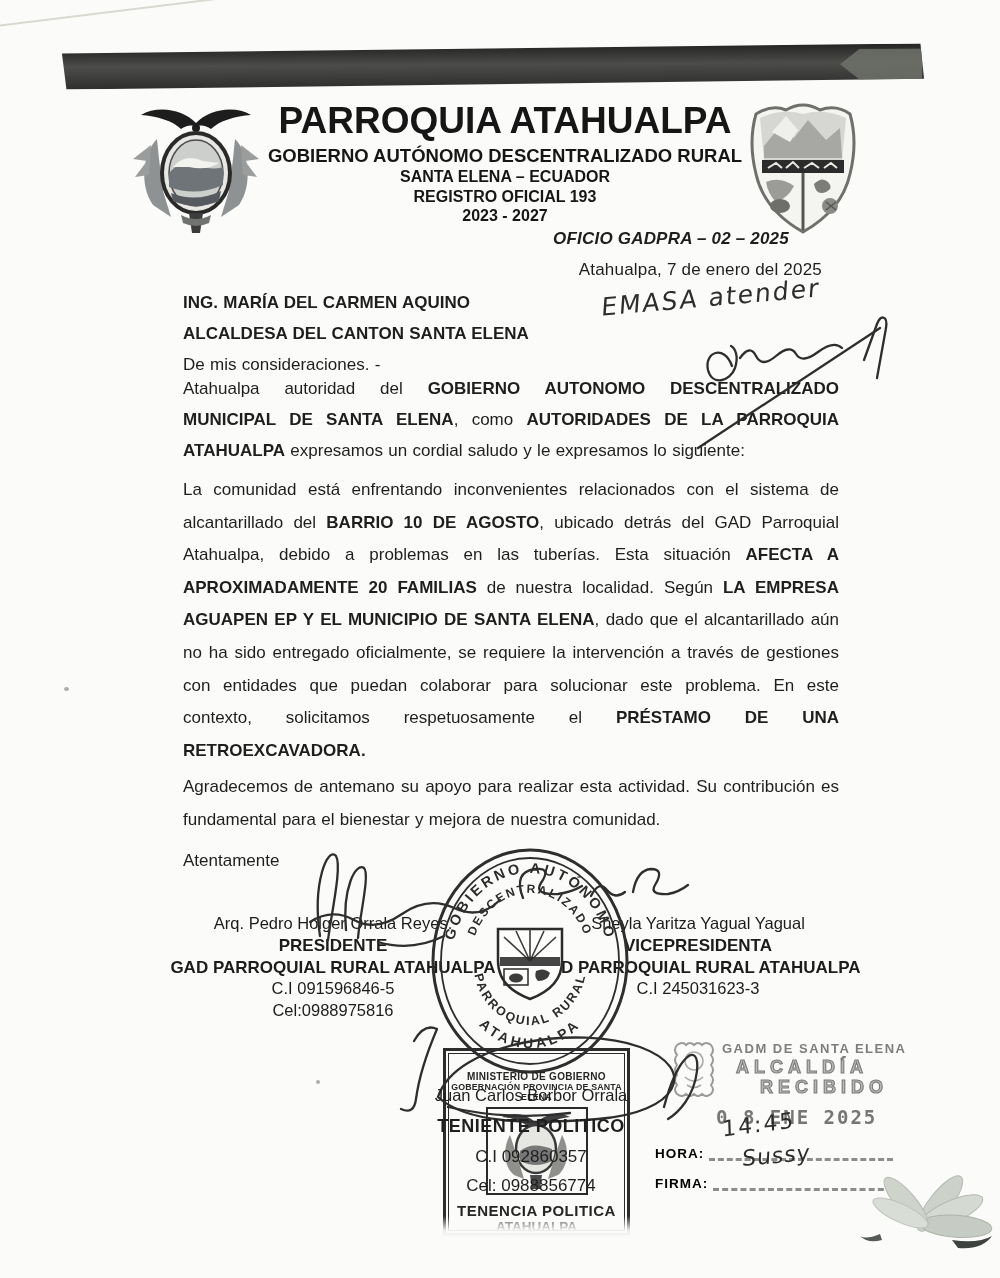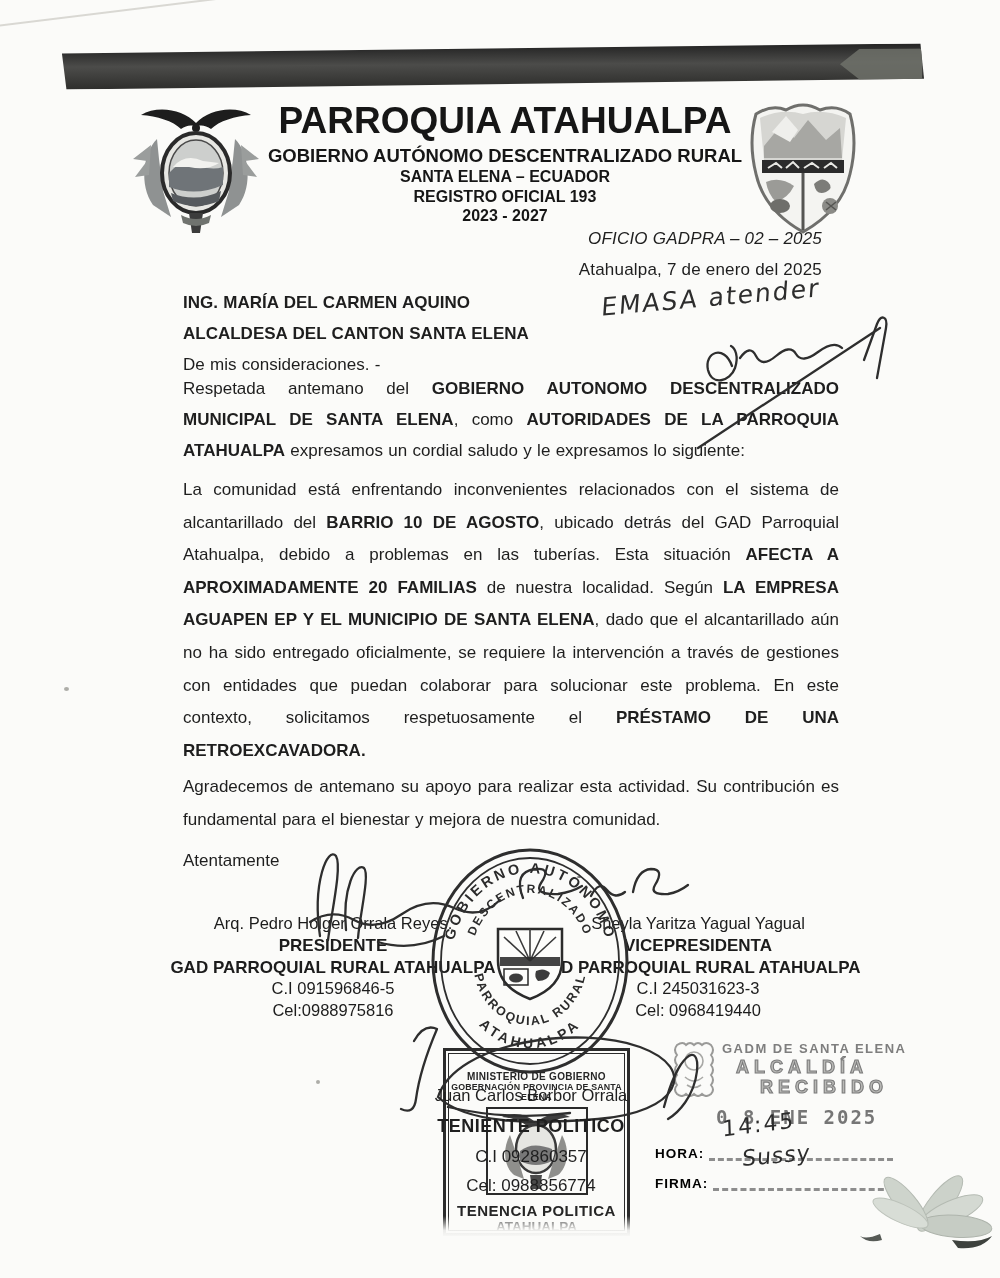--- a/index.html
+++ b/index.html
@@ -26,21 +26,21 @@
   }
   .speck { width:5px; height:4px; border-radius:50%; background:#8b8b86; opacity:.7; }
 
   
   .header-text { left:245px; top:100px; width:520px; text-align:center; color:#161616; }
   .h-title { font-size:37px; font-weight:800; letter-spacing:0px; line-height:42px; }
   .h-sub1 { font-size:18.5px; font-weight:700; line-height:23px; margin-top:2px; }
   .h-sub  { font-size:16px; font-weight:700; line-height:19.5px; }
 
   .meta { left:520px; top:229px; width:302px; text-align:right; }
-  .m-oficio { font-size:17px; font-weight:400; font-style:italic; letter-spacing:.2px; }
+  .m-oficio { font-size:17px; font-weight:700; font-style:italic; letter-spacing:.2px;text-align:center; }
   .m-date { font-size:17px; margin-top:11px; letter-spacing:.2px; }
 
   
   .txt { font-size:17px; word-spacing:.6px; }
   .recipient { left:183px; top:287px; width:660px; line-height:31px; }
   .r-bold { font-weight:700; }
   .para { left:183px; width:656px; text-align:justify; line-height:32.6px; }
   .para.first { line-height:31px; }
   .para span.b { font-weight:700; }
   .closing { left:183px; top:851px; font-size:17px; }
@@ -158,21 +158,21 @@
   </div>
 
   <div class="abs hand-note z3">EMASA atender</div>
   <svg class="abs sig z3" style="left:612px; top:300px;" width="320" height="150" viewBox="0 0 320 150">
     <path d="M120 66 c-8 -22 -28 -14 -24 4 c4 16 22 12 27 -2 c4 -12 0 -20 -4 -22"></path>
     <path d="M128 58 q10 -14 16 -2 t20 0 t20 -2 t22 -2 t24 -4"></path>
     <path d="M252 60 l13 -36 c4 -10 11 -8 9 4 l-9 50"></path>
     <path d="M268 28 L86 148"></path>
   </svg>
 
-  <div class="abs para first txt" style="top:373px;"><span>Respetada antemano del </span><span class="b">GOBIERNO AUTONOMO DESCENTRALIZADO MUNICIPAL DE SANTA ELENA</span><span>, como </span><span class="b">AUTORIDADES DE LA PARROQUIA ATAHUALPA</span><span> expresamos un cordial saludo y le expresamos lo siguiente:</span></div>
+  <div class="abs para first txt" style="top:373px;"><span>Atahualpa autoridad del </span><span class="b">GOBIERNO AUTONOMO DESCENTRALIZADO MUNICIPAL DE SANTA ELENA</span><span>, como </span><span class="b">AUTORIDADES DE LA PARROQUIA ATAHUALPA</span><span> expresamos un cordial saludo y le expresamos lo siguiente:</span></div>
   <div class="abs para txt" style="top:474px;"><span>La comunidad está enfrentando inconvenientes relacionados con el sistema de alcantarillado del </span><span class="b">BARRIO 10 DE AGOSTO</span><span>, ubicado detrás del GAD Parroquial Atahualpa, debido a problemas en las tuberías. Esta situación </span><span class="b">AFECTA A APROXIMADAMENTE 20 FAMILIAS</span><span> de nuestra localidad. Según </span><span class="b">LA EMPRESA AGUAPEN EP Y EL MUNICIPIO DE SANTA ELENA</span><span>, dado que el alcantarillado aún no ha sido entregado oficialmente, se requiere la intervención a través de gestiones con entidades que puedan colaborar para solucionar este problema. En este contexto, solicitamos respetuosamente el </span><span class="b">PRÉSTAMO DE UNA RETROEXCAVADORA.</span></div>
   <div class="abs para txt" style="top:771px;"><span>Agradecemos de antemano su apoyo para realizar esta actividad. Su contribución es fundamental para el bienestar y mejora de nuestra comunidad.</span></div>
 
   <div class="abs closing">Atentamente</div>
 
   <svg class="abs sig z3" style="left:282px; top:838px;" width="290" height="118" viewBox="0 0 290 118">
     <path d="M38 98 C30 44 46 8 54 18 C60 28 50 72 46 102"></path>
     <path d="M64 92 C60 50 74 24 82 30 C88 36 78 76 76 100"></path>
     <path d="M28 84 q22 -14 44 -2 t48 -6 t52 -6 t46 -8"></path>
     <path d="M96 104 q34 10 66 -6"></path>
@@ -189,21 +189,20 @@
     <div class="s-role">PRESIDENTE</div>
     <div class="s-org">GAD PARROQUIAL RURAL ATAHUALPA</div>
     <div class="s-id">C.I 091596846-5</div>
     <div class="s-cel">Cel:0988975816</div>
   </div>
   <div class="abs sig-col right z1">
     <div class="s-name">Sheyla Yaritza Yagual Yagual</div>
     <div class="s-role">VICEPRESIDENTA</div>
     <div class="s-org">GAD PARROQUIAL RURAL ATAHUALPA</div>
     <div class="s-id">C.I 245031623-3</div>
-    <div class="s-cel">Cel: 0968419440</div>
   </div>
 
   <svg class="abs z2" style="left:424px; top:845px;" width="212" height="235" viewBox="0 0 212 235">
     <defs>
       <path id="arcTopOuter" d="M 28 116 A 78 88 0 0 1 184 116"></path>
       <path id="arcTopInner" d="M 47 116 A 59 68 0 0 1 165 116"></path>
       <path id="arcBotInner" d="M 49 116 A 57 64 0 0 0 163 116"></path>
       <path id="arcBotOuter" d="M 30 116 A 76 87 0 0 0 182 116"></path>
     </defs>
     <ellipse cx="106" cy="116" rx="97" ry="111" fill="none" stroke="#2e2e2e" stroke-width="3"></ellipse>

